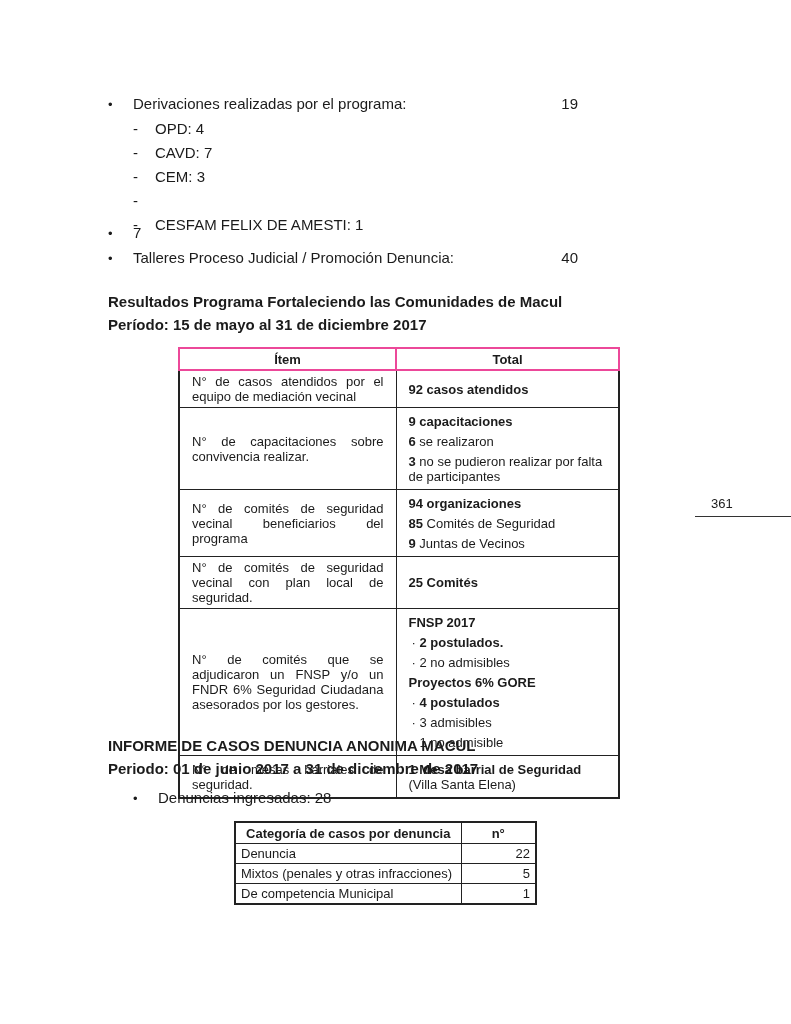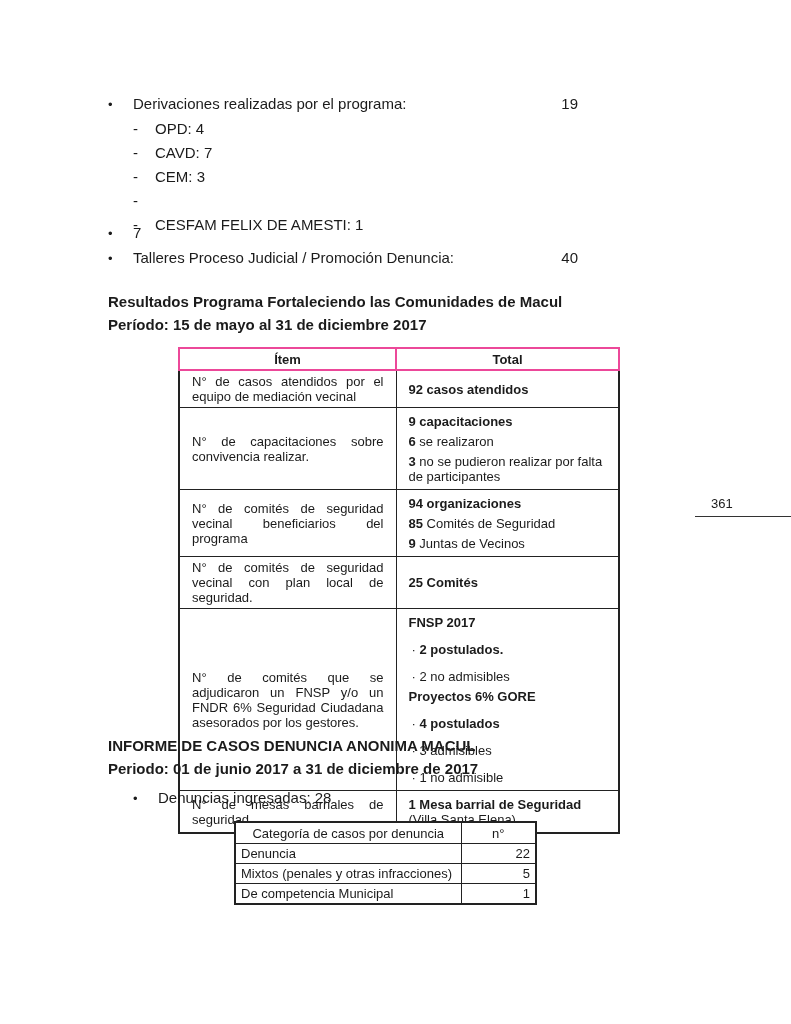--- a/index.html
+++ b/index.html
@@ -36,26 +36,26 @@
   table{border-collapse:collapse;background:#fff;}
   .program-table{position:absolute;left:178px;top:347px;width:440px;border:2px solid #222;
                  font-size:13px;table-layout:fixed;}
   .program-table th{border:2px solid #ec4899;font-weight:bold;text-align:center;padding:2px 4px;font-size:13px;height:16px;}
   .program-table td{border:1px solid #222;vertical-align:middle;padding:3px 12px;}
   .program-table col.c1{width:217px;}
   .program-table col.c2{width:223px;}
   .item-cell{text-align:justify;line-height:15px;}
   .total-cell{line-height:15px;}
   .total-line{padding:2.5px 0;}
-  .total-line.indent{padding-left:3px;margin-top:7px;}
+  .total-line.indent{padding-left:3px;}
   .b{font-weight:bold;}
 
   .denuncia-table{position:absolute;left:234px;top:821px;width:301px;border:2px solid #222;
                   font-size:13px;table-layout:fixed;}
-  .denuncia-table th{border:1px solid #222;font-weight:normal;text-align:center;padding:2px 4px;height:16px;}
+  .denuncia-table th{border:1px solid #222;font-weight:bold;text-align:center;padding:2px 4px;height:16px;}
   .denuncia-table td{border:1px solid #222;padding:1.5px 5px;height:16px;}
   .denuncia-table col.c1{width:226px;}
   .denuncia-table col.c2{width:75px;}
   .num-cell{text-align:right;}
 
   
   .page-number{position:absolute;left:695px;top:496px;width:96px;font-size:13px;
                border-bottom:1.5px solid #333;padding-bottom:5px;padding-left:16px;box-sizing:border-box;}
 </style>
 </head>

